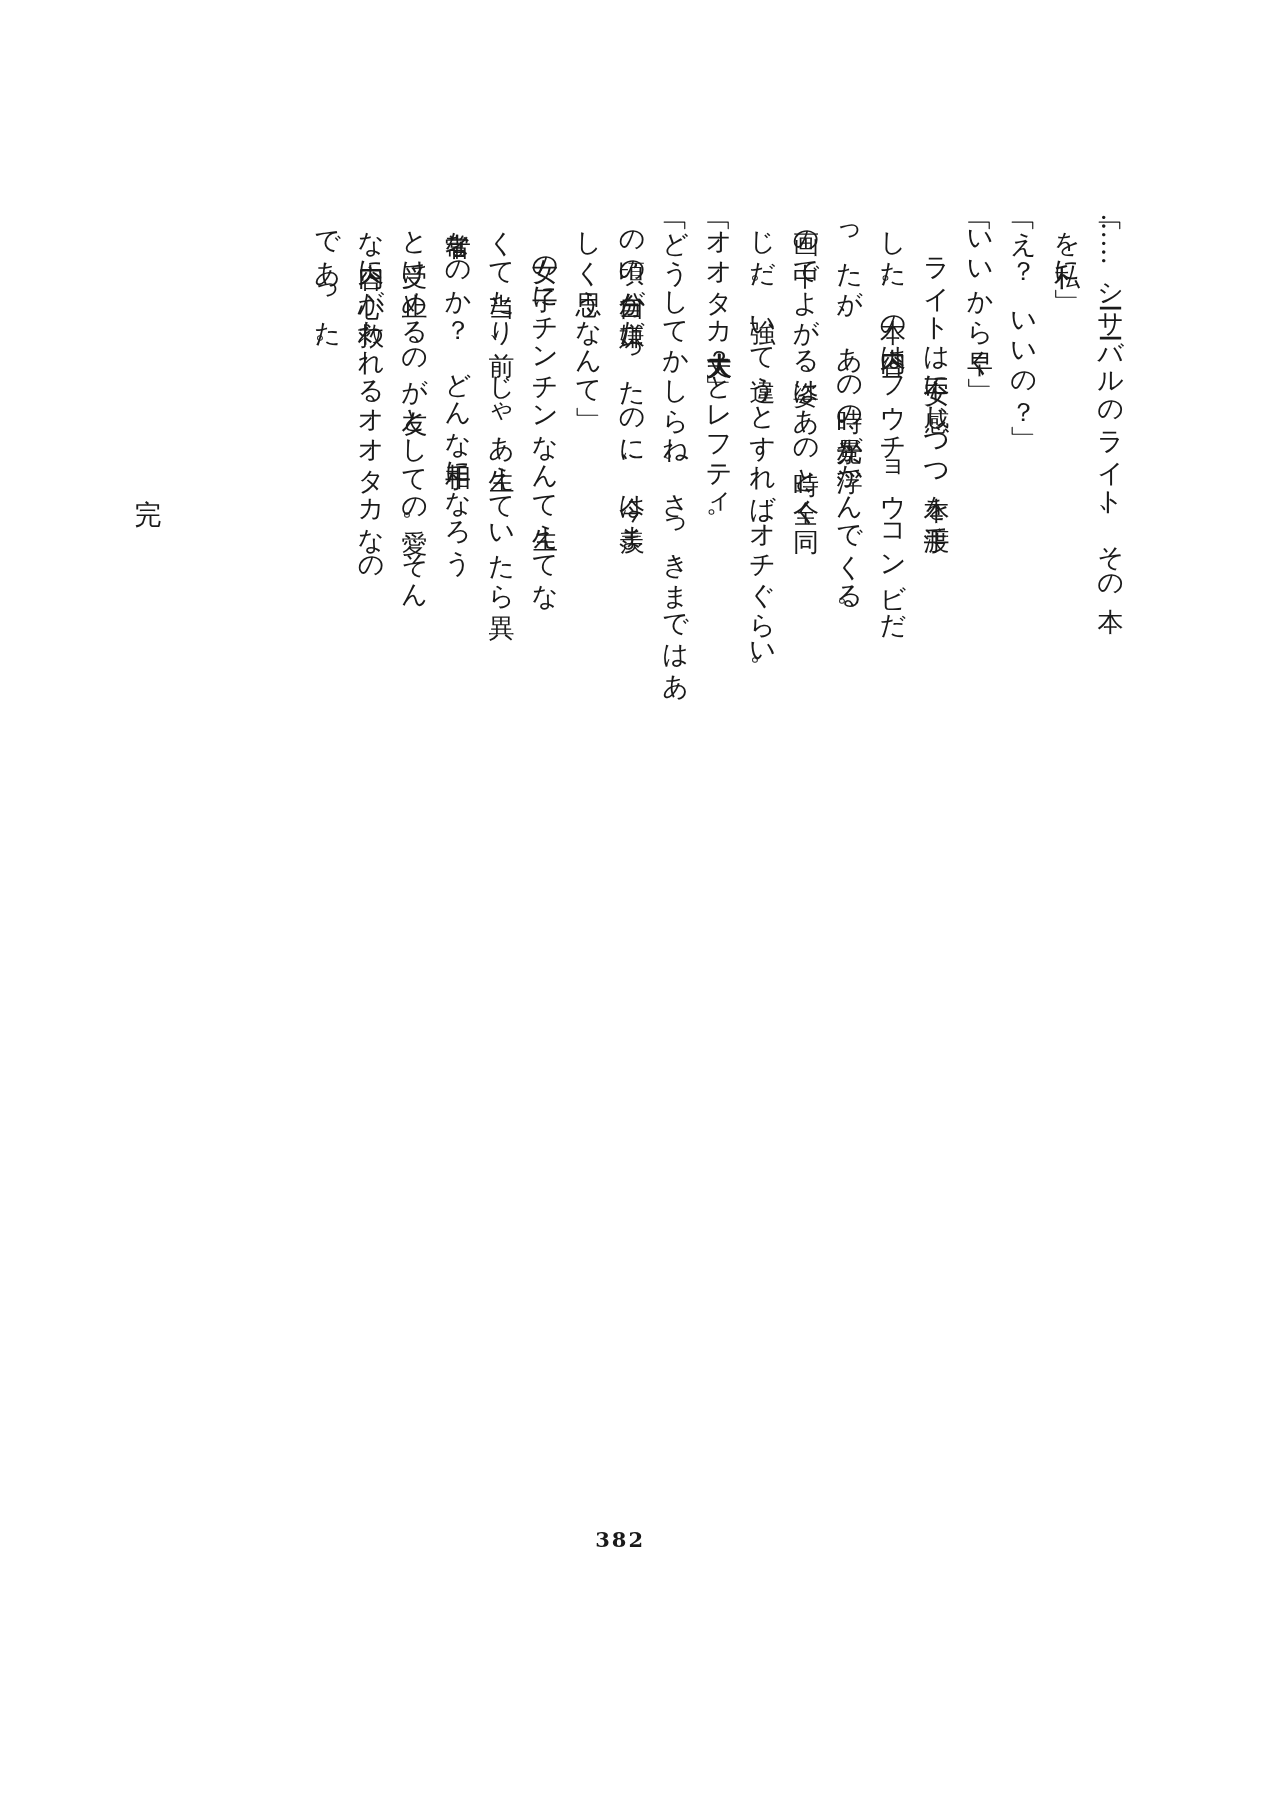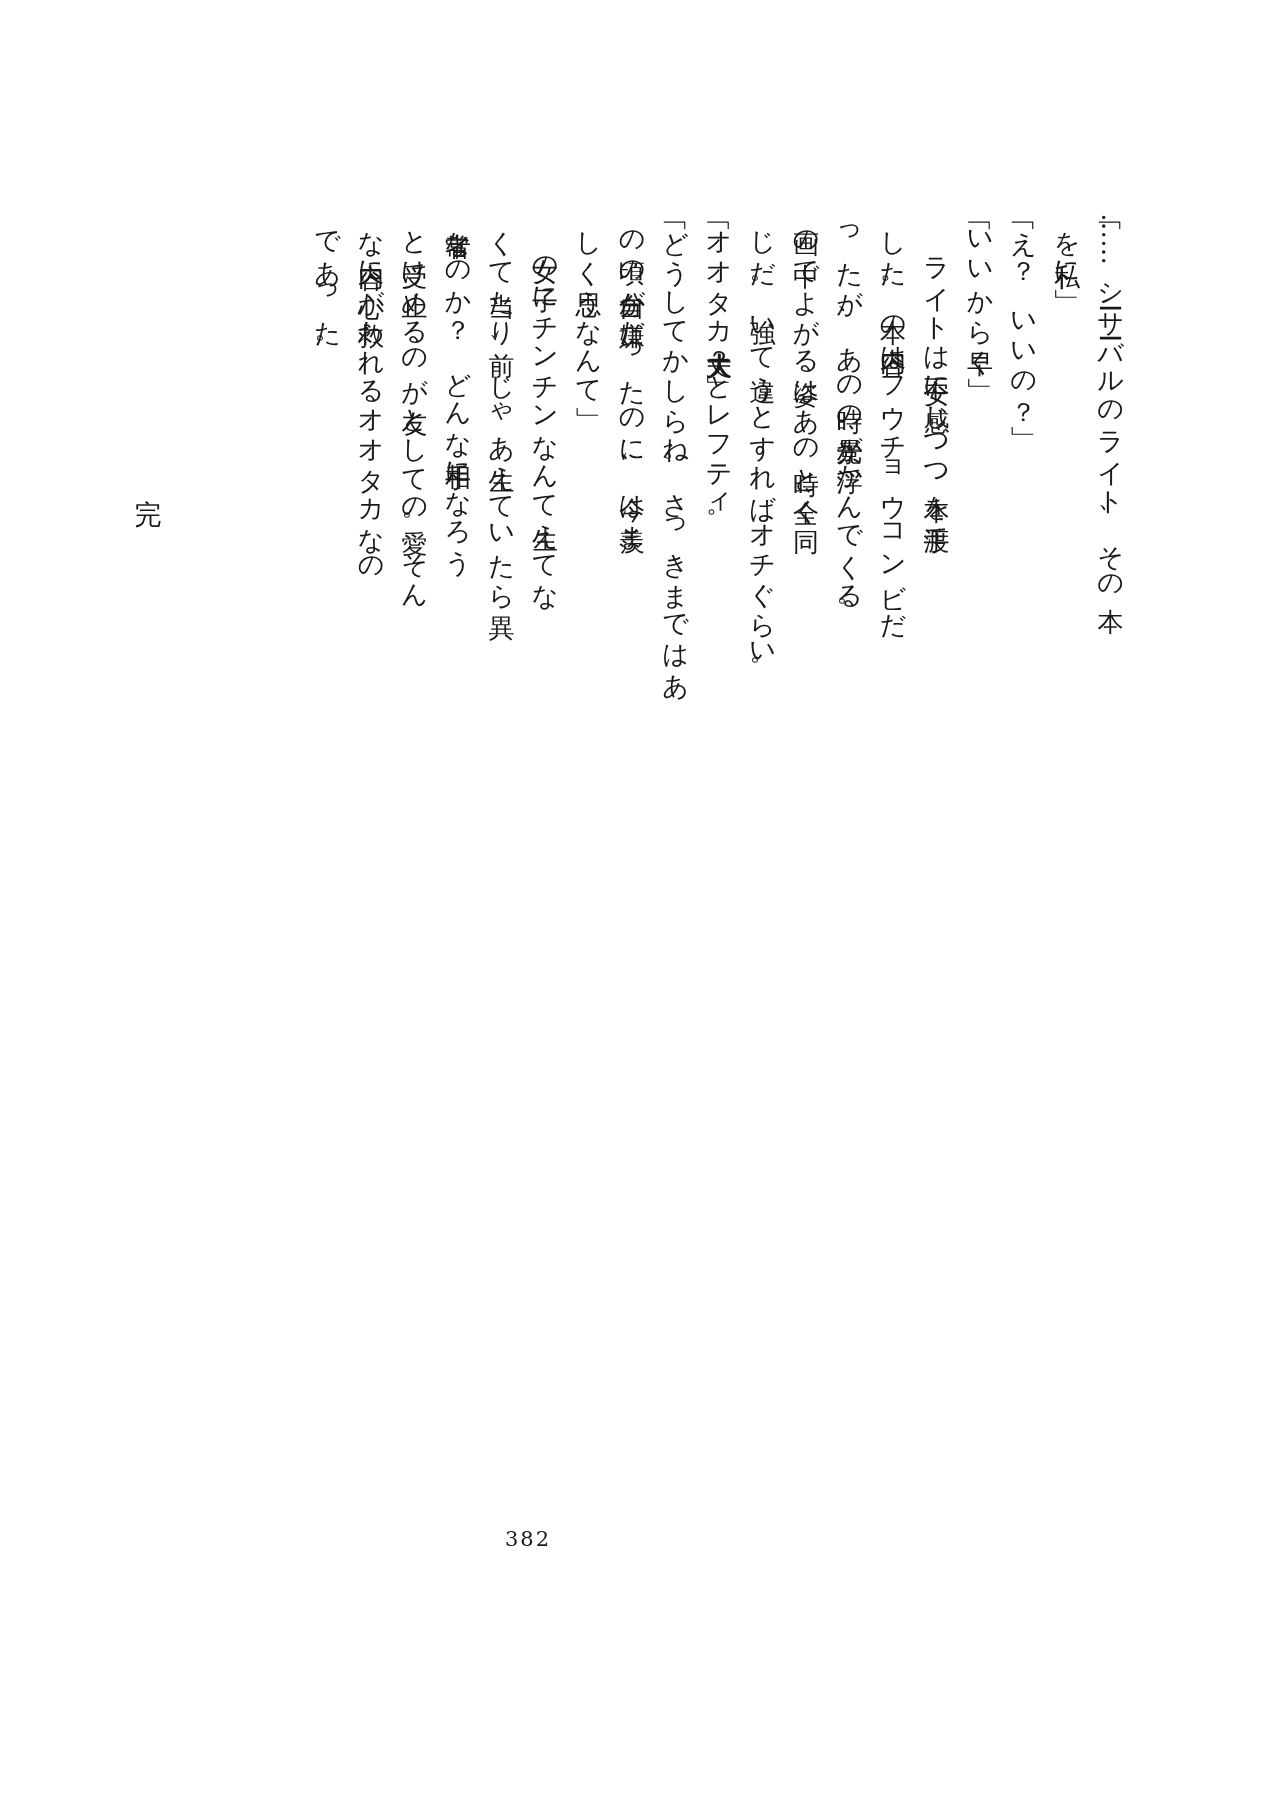--- a/index.html
+++ b/index.html
@@ -39,23 +39,24 @@
     left: 130px;
     top: 478px;
     font-size: 27px;
     writing-mode: vertical-rl;
   }
   .page-number {
     position: absolute;
     left: 505px;
     top: 1527px;
     width: 140px;
-    text-align: left;
+    text-align: right;
     font-size: 21px;
     letter-spacing: 2px;
+    font-weight: bold;
   }
 </style>
 </head>
 <body>
 
 <div class="page">
 
   <div class="text-block">
       <div class="text-line">「……シーサーバルのライト、その本</div>
       <div class="text-line">を私に」</div>

